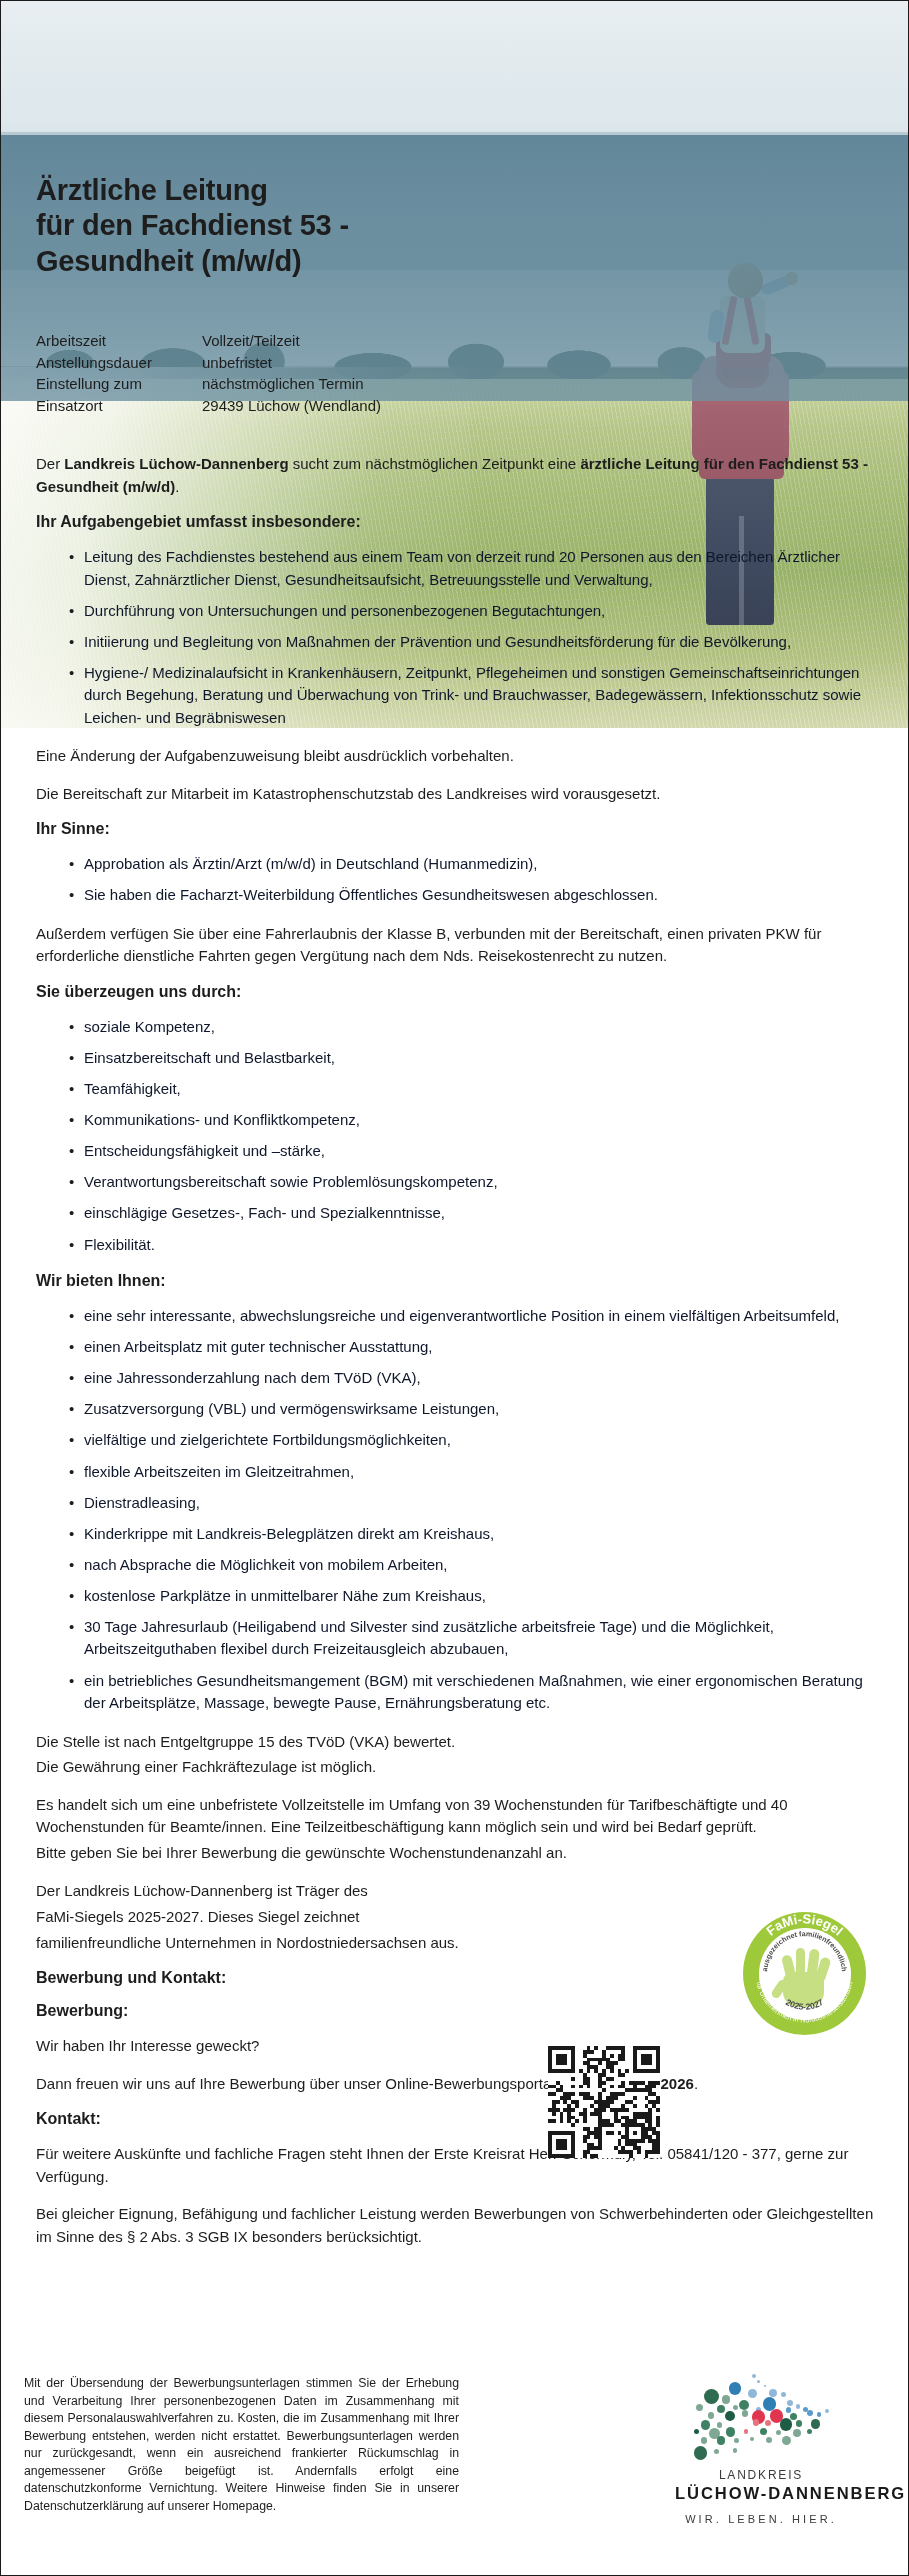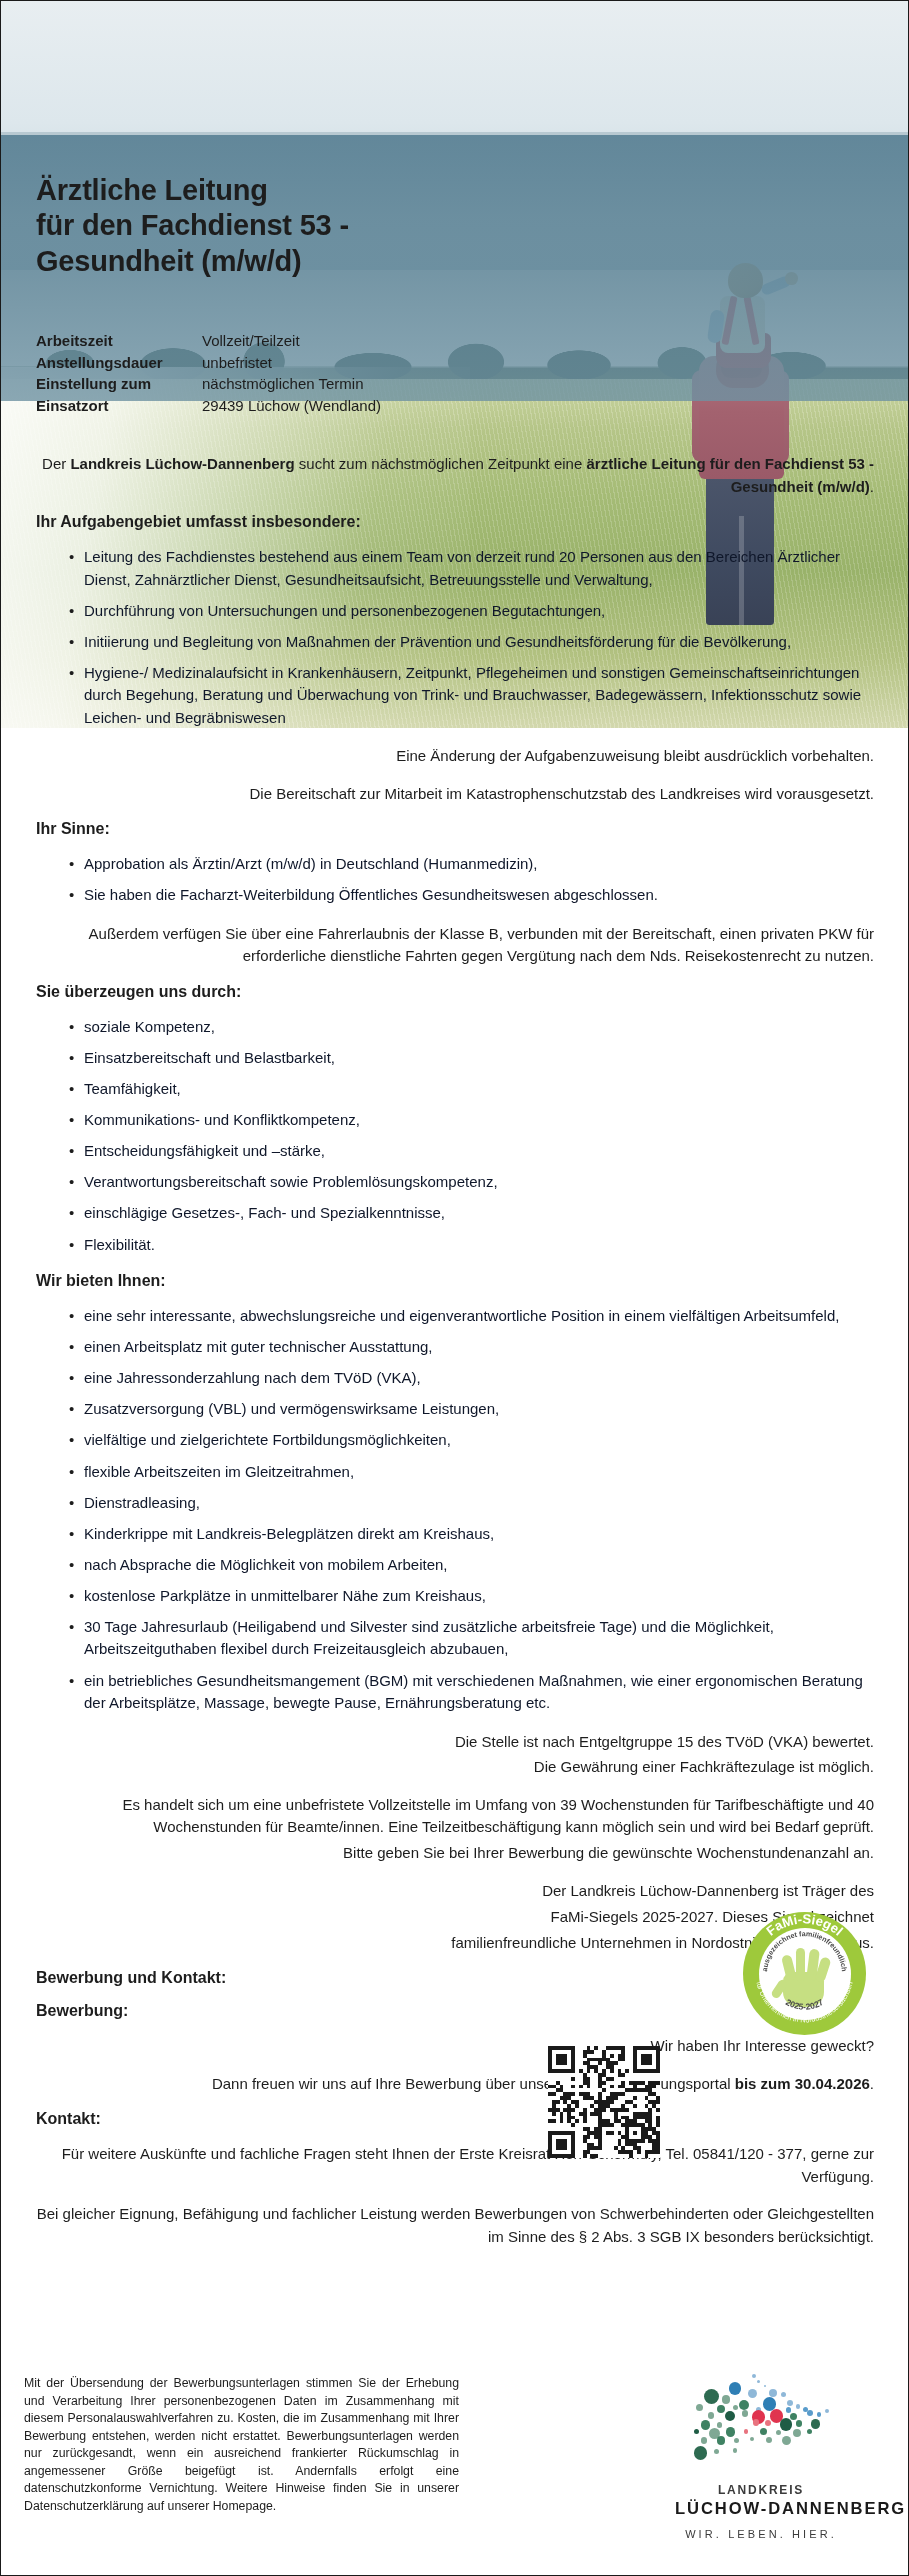--- a/index.html
+++ b/index.html
@@ -143,36 +143,35 @@
   .facts {
     position: absolute;
     left: 35px;
     top: 329px;
     width: 572px;
     font-size: 15px;
     line-height: 1.44;
     color: #1d1d1d;
   }
   .facts-row { display: flex; }
-  .facts-key { width: 166px; font-weight: 700; }
+  .facts-key { width: 166px; font-weight: 400; }
   .facts-val { font-weight: 400; }
 
   .flow {
     position: absolute;
     left: 35px;
     top: 452px;
     width: 838px;
   }
 
   p.para {
     font-size: 15px;
     line-height: 1.50;
     color: #1d1d1d;
     margin: 0 0 15px 0;
-    text-align: right;
   }
   p.para.tight { margin-bottom: 3.4px; }
   p.para b { font-weight: 700; }
 
   h2.section {
     font-size: 16px;
     font-weight: 700;
     color: #1d1d1d;
     margin: 2.3px 0 15px 0;
   }
@@ -254,25 +253,25 @@
   .logo {
     position: absolute;
     left: 674px;
     top: 2371px;
     width: 172px;
     text-align: center;
   }
   .logo-mark { position: relative; width: 155px; height: 95px; margin: 0 auto; }
   .logo-mark span { position: absolute; border-radius: 50%; display:block; }
   .logo-kreis {
-    margin-top: 16px;
+    margin-top: 1px;
     font-size: 12px;
     letter-spacing: 1.8px;
     color: #3b3b3b;
-    font-weight: 700;
+    font-weight: 400;
   }
   .logo-name {
     margin-top: 2.3px;
     font-size: 16.6px;
     letter-spacing: 1.9px;
     font-weight: 700;
     color: #1a1a1a;
     white-space: nowrap;
   }
   .logo-claim {

